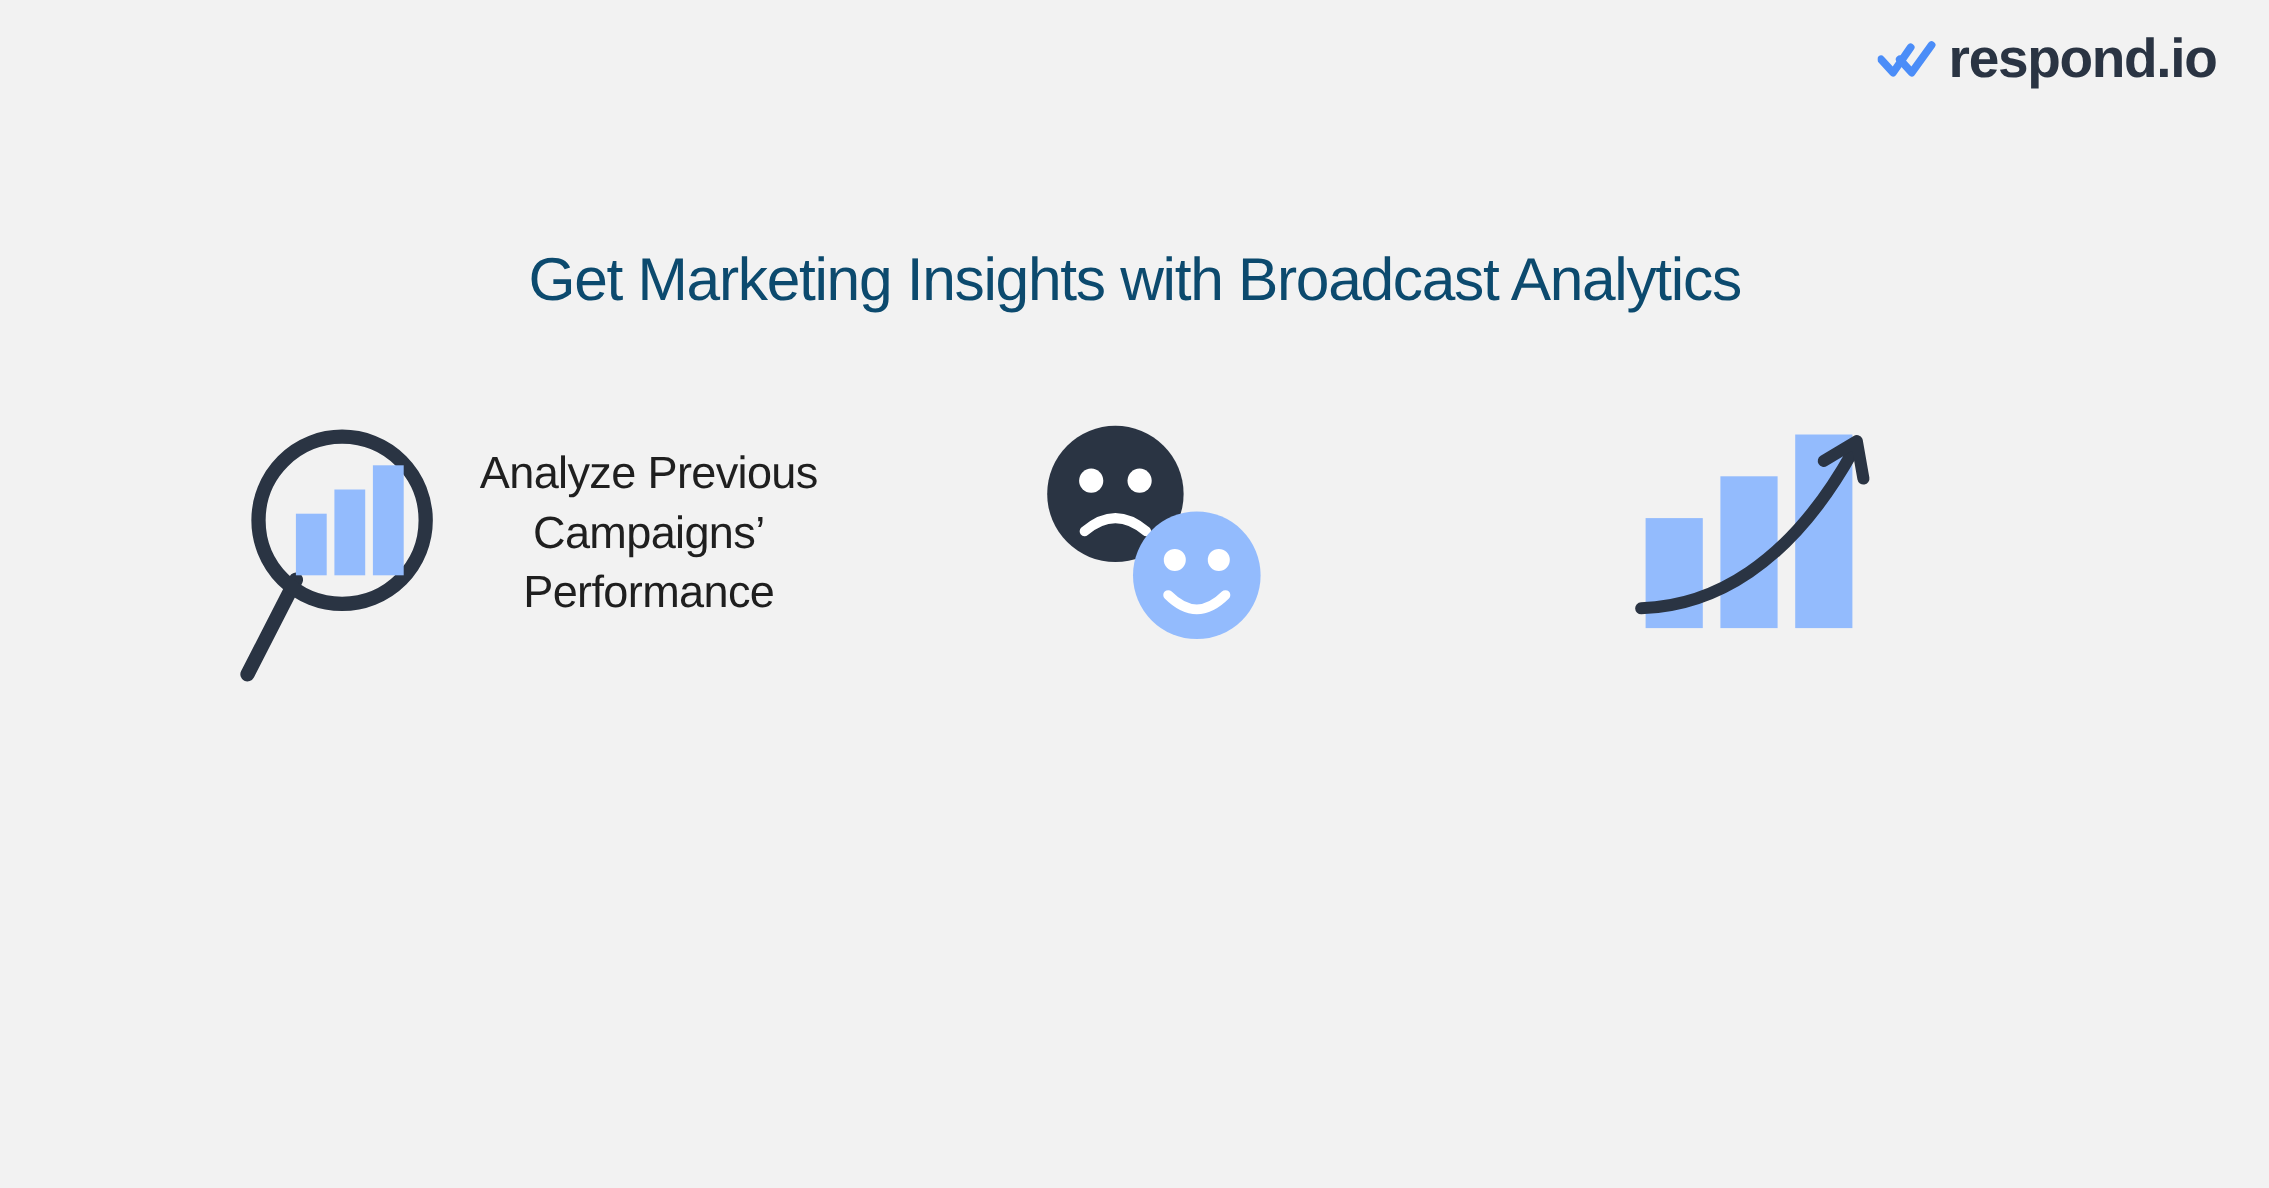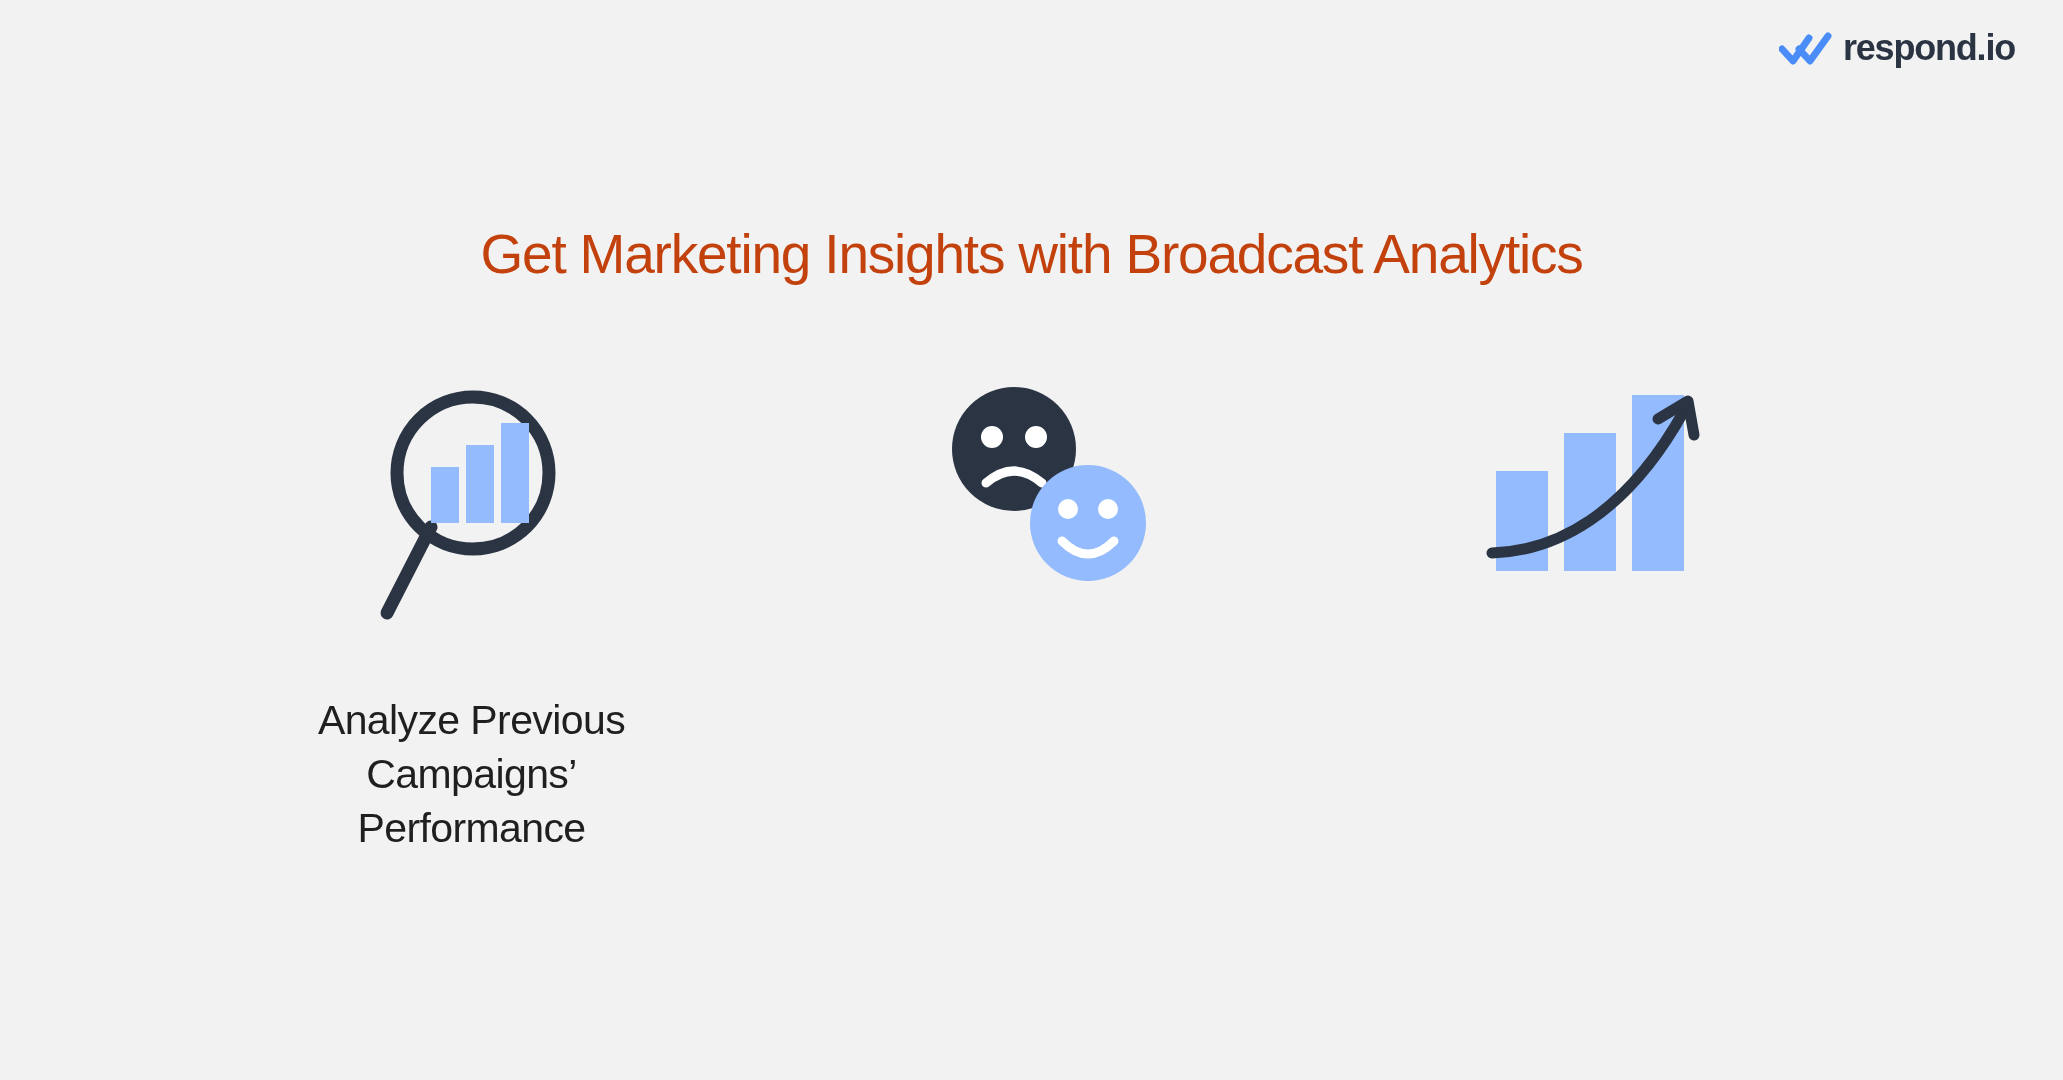--- a/index.html
+++ b/index.html
@@ -23,56 +23,56 @@
     display: flex;
     align-items: center;
     gap: 10px;
   }
   .logo-mark {
     width: 54px;
     height: 40px;
     display: block;
   }
   .logo-text {
-    font-size: 36px;
+    font-size: 50px;
     font-weight: bold;
     color: #2a3443;
     letter-spacing: -1.2px;
     line-height: 1;
   }
 
   
   .title {
     position: absolute;
     top: 186px;
     left: 0;
     width: 100%;
     text-align: center;
     font-size: 55px;
     font-weight: normal;
-    color: #c2410c;
+    color: #0c4a6e;
     letter-spacing: -1.2px;
     line-height: 1.15;
   }
 
   
   .columns {
     position: absolute;
     top: 375px;
     left: 0;
     width: 100%;
     display: flex;
     justify-content: center;
     align-items: flex-start;
   }
   .column {
     width: 560px;
     display: flex;
-    flex-direction: column;
-    align-items: center;
+    flex-direction: row;
+    align-items: flex-start;
   }
   .icon-area {
     height: 290px;
     display: flex;
     align-items: flex-start;
     justify-content: center;
     width: 100%;
   }
   .caption {
     margin-top: 28px;

